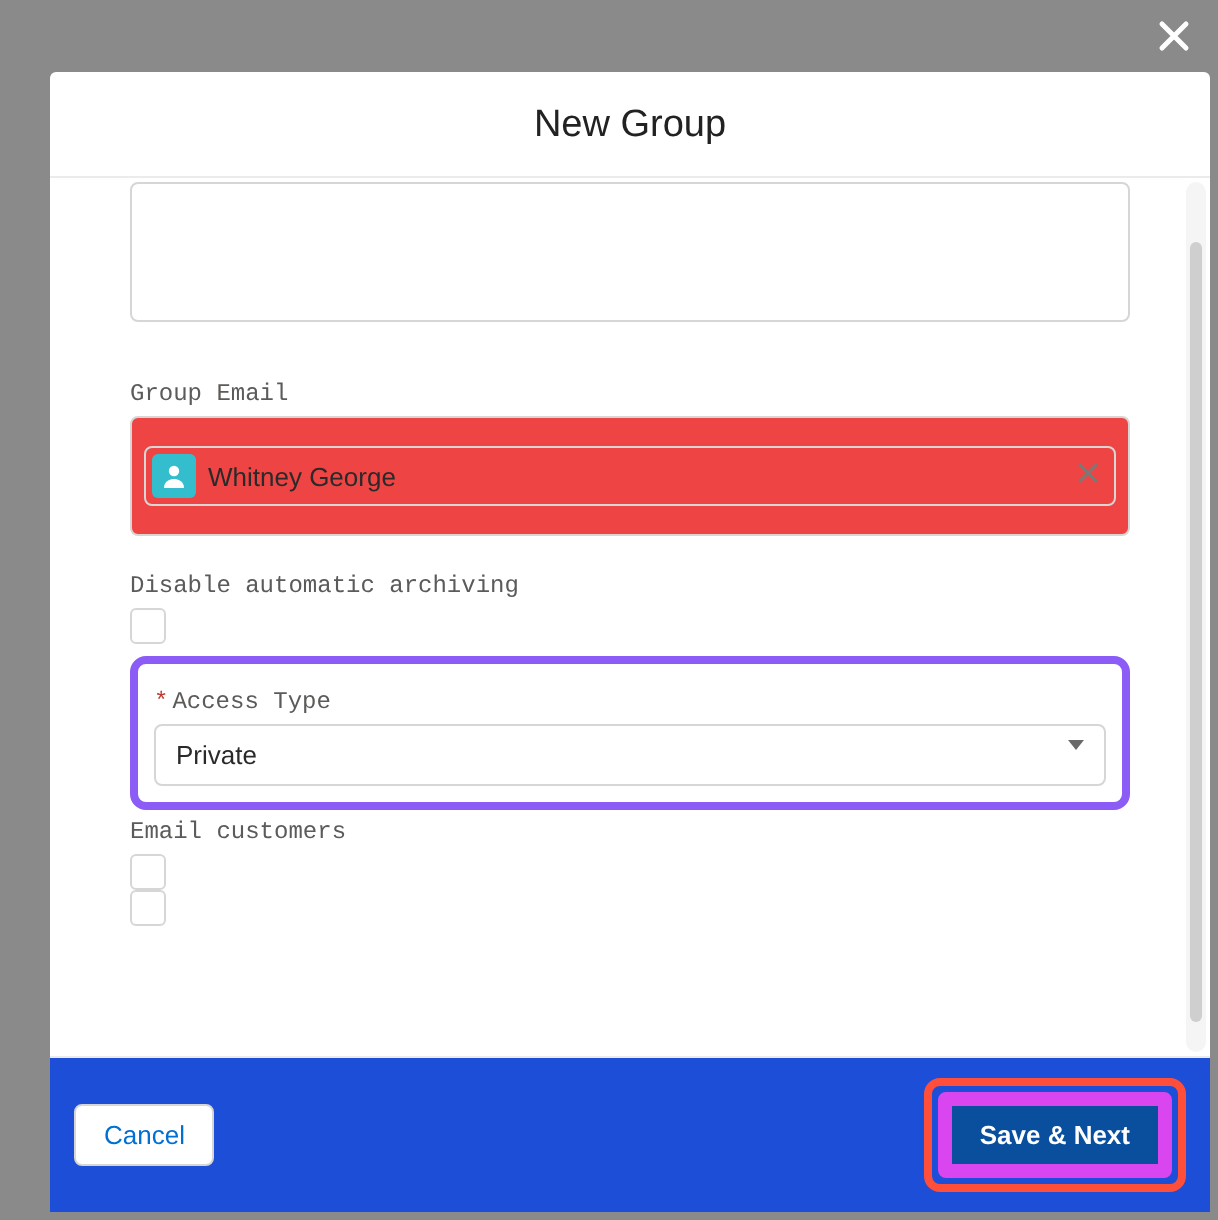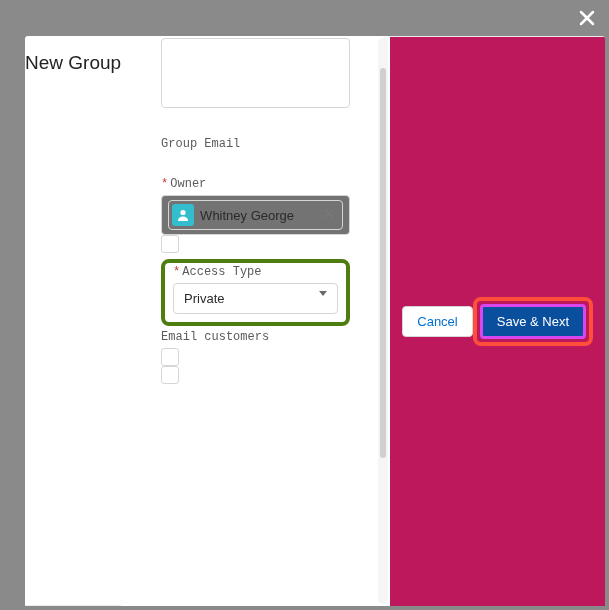--- a/index.html
+++ b/index.html
@@ -25,20 +25,21 @@
   .close-x svg { display: block; }
   .modal {
     position: absolute;
     left: 25px;
     right: 4px;
     top: 36px;
     bottom: 4px;
     background: #fff;
     border-radius: 3px 3px 0 0;
     display: flex;
+    flex-direction: column;
     overflow: hidden;
   }
   .modal-header {
     text-align: center;
     padding: 16px 0 14px;
     border-bottom: 1px solid #eceaea;
   }
   .modal-title {
     font-size: 19px;
     font-weight: 400;
@@ -82,22 +83,22 @@
     margin-top: 26px;
     margin-bottom: 4px;
     font-family: Liberation Mono, monospace;
   }
   .req { color: #c23934; margin-right: 2px; }
   .owner-pill {
     display: flex;
     align-items: flex-start;
     border: 1px solid #d8d6d4;
     border-radius: 4px;
-    padding: 4px 6px;
-    background: #737373;
+    padding: 14px 6px;
+    background: #ef4444;
     position: relative;
   }
   .owner-inner {
     display: flex;
     align-items: center;
     border: 1px solid #d8d6d4;
     border-radius: 4px;
     padding: 3px 28px 3px 3px;
     flex: 1;
   }
@@ -126,23 +127,23 @@
     cursor: pointer;
   }
   .checkbox {
     width: 18px;
     height: 18px;
     border: 1px solid #d8d6d4;
     border-radius: 3px;
     background: #fff;
   }
   .highlight-box {
-    border: 4px solid #4d7c0f;
+    border: 4px solid #8b5cf6;
     border-radius: 8px;
-    padding: 2px 8px 8px 8px;
+    padding: 12px 8px 8px 8px;
     margin-top: 6px;
   }
   .highlight-box .field-label { margin-top: 0; }
   .select {
     border: 1px solid #d8d6d4;
     border-radius: 4px;
     padding: 7px 10px;
     background: #fff;
     display: flex;
     justify-content: space-between;
@@ -154,39 +155,39 @@
     border-left: 4px solid transparent;
     border-right: 4px solid transparent;
     border-top: 5px solid #6b6a68;
   }
   .modal-footer {
     border-top: 1px solid #eceaea;
     padding: 10px 12px;
     display: flex;
     justify-content: space-between;
     align-items: center;
-    background: #be185d;
+    background: #1d4ed8;
   }
   .btn {
     border-radius: 4px;
     padding: 7px 14px;
     font-size: 13px;
     cursor: pointer;
     border: 1px solid transparent;
   }
   .btn-cancel {
     background: #fff;
     color: #0070d2;
     border: 1px solid #d8d6d4;
   }
   .btn-save {
     background: #0a4f9e;
     color: #fff;
-    border: 3px solid #d946ef;
-    font-weight: 400;
+    border: 7px solid #d946ef;
+    font-weight: 700;
   }
   .btn-save-wrap {
     border: 4px solid #ff4e3a;
     border-radius: 8px;
     padding: 3px;
   }
 </style>
 </head>
 <body>
 
@@ -203,40 +204,38 @@
 
   <div class="modal-body">
     <div class="scroll-track">
       <div class="scroll-thumb"></div>
     </div>
 
     <textarea class="textarea-box" style=""></textarea>
 
     <div class="field-label">Group Email</div>
 
-    <div class="field-label">
-      <span class="req">*</span><span>Owner</span>
-    </div>
     <div class="owner-pill">
       <div class="owner-inner">
         <span class="avatar">
           <svg width="14" height="14" viewBox="0 0 14 14">
               <circle cx="7" cy="4.5" r="2.6" fill="#fff"></circle>
               <path d="M2 13 C2 9.5 5 8.5 7 8.5 C9 8.5 12 9.5 12 13 Z" fill="#fff"></path>
             </svg>
         </span>
         <span class="owner-name">Whitney George</span>
       </div>
       <span class="clear-owner">
         <svg width="12" height="12" viewBox="0 0 12 12">
             <path d="M2 2 L10 10 M10 2 L2 10" stroke="#7a7977" stroke-width="1.5" stroke-linecap="round"></path>
           </svg>
       </span>
     </div>
 
+    <div class="field-label" style="margin-top:18px">Disable automatic archiving</div>
     <div class="checkbox"></div>
 
     <div class="highlight-box">
       <div class="field-label">
         <span class="req">*</span><span>Access Type</span>
       </div>
       <div class="select">
         <span class="val">Private</span>
         <span class="caret"></span>
       </div>

